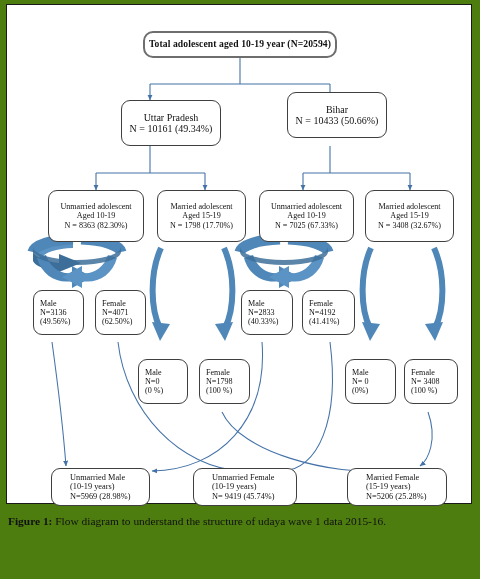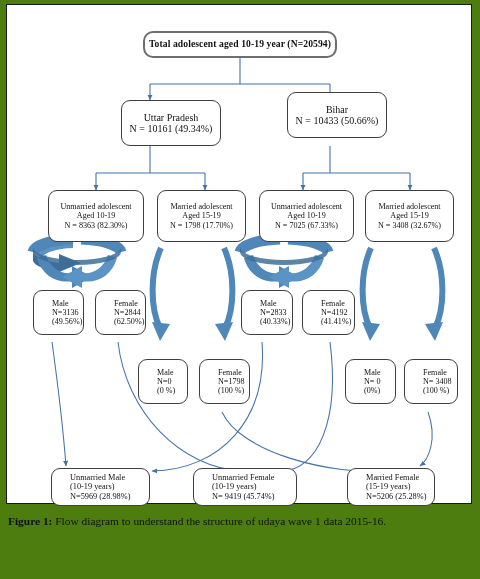--- a/index.html
+++ b/index.html
@@ -20,21 +20,21 @@
         display:flex;flex-direction:column;justify-content:center;
         font-family:"Liberation Serif",serif;z-index:3;}
   .node span{display:block;line-height:1.14;white-space:nowrap;}
 
   
   .node.root{border:2px solid #6e6e6e;border-radius:10px;align-items:center;
              font-weight:bold;font-size:9.6px;letter-spacing:.1px;}
 
   .node.lvl2{align-items:center;text-align:center;font-size:10px;}
   .node.lvl3{align-items:center;text-align:left;font-size:8.1px;}
-  .node.sex{padding-left:18px;text-align:left;font-size:8.1px;}
+  .node.sex{padding-left:6px;text-align:left;font-size:8.1px;}
   .node.sum{padding-left:18px;text-align:left;font-size:8.3px;}
 
   #caption{position:absolute;left:8px;top:514px;width:466px;
            font-family:"Liberation Serif",serif;font-size:11.4px;
            line-height:1.33;color:#111;}
   #caption b{font-weight:bold;}
 </style>
 </head>
 <body>
 
@@ -172,21 +172,21 @@
     </div>
 
     <div class="node sex" style="left:33px;top:290px;width:51px;height:45px;">
       <span>Male</span>
       <span>N=3136</span>
       <span>(49.56%)</span>
     </div>
 
     <div class="node sex" style="left:95px;top:290px;width:51px;height:45px;">
       <span>Female</span>
-      <span>N=2844</span>
+      <span>N=4071</span>
       <span>(62.50%)</span>
     </div>
 
     <div class="node sex" style="left:138px;top:359px;width:50px;height:45px;">
       <span>Male</span>
       <span>N=0</span>
       <span>(0 %)</span>
     </div>
 
     <div class="node sex" style="left:199px;top:359px;width:51px;height:45px;">
@@ -224,21 +224,21 @@
       <span>(10-19 years)</span>
       <span>N=5969 (28.98%)</span>
     </div>
 
     <div class="node sum" style="left:193px;top:468px;width:104px;height:38px;">
       <span>Unmarried Female</span>
       <span>(10-19 years)</span>
       <span>N= 9419 (45.74%)</span>
     </div>
 
-    <div class="node sum" style="left:347px;top:468px;width:88px;height:38px;">
+    <div class="node sum" style="left:347px;top:468px;width:100px;height:38px;">
       <span>Married Female</span>
       <span>(15-19 years)</span>
       <span>N=5206 (25.28%)</span>
     </div>
 
   </div>
 
   <div id="caption"><b>Figure 1:</b><span> Flow diagram to understand the structure of udaya wave 1 data 2015-16.</span></div>
 
 </div>

